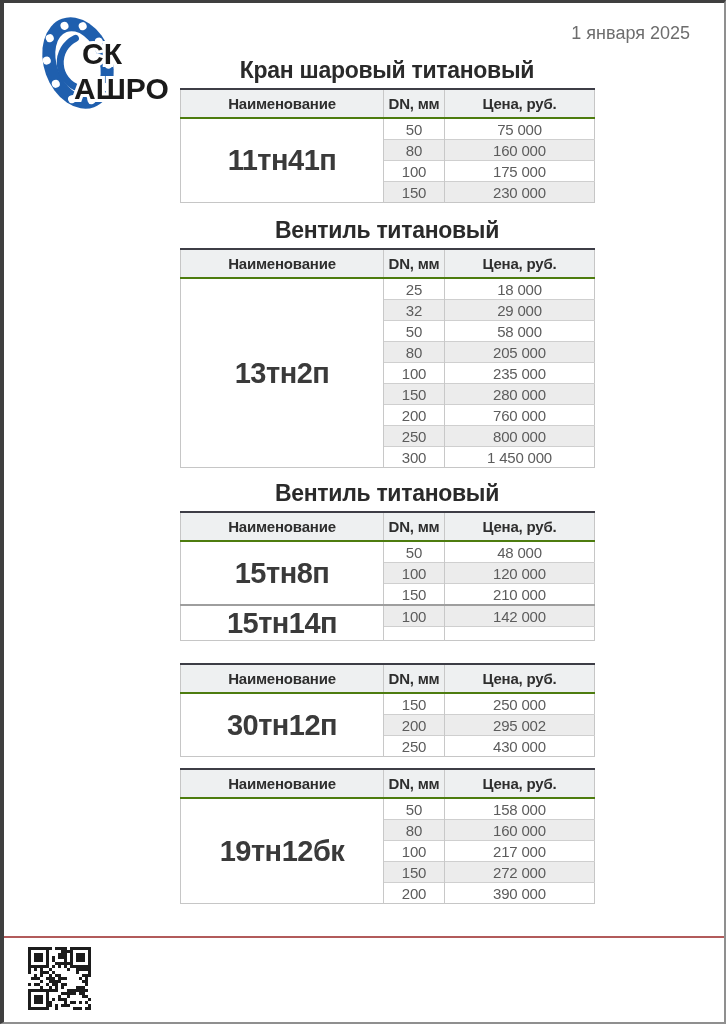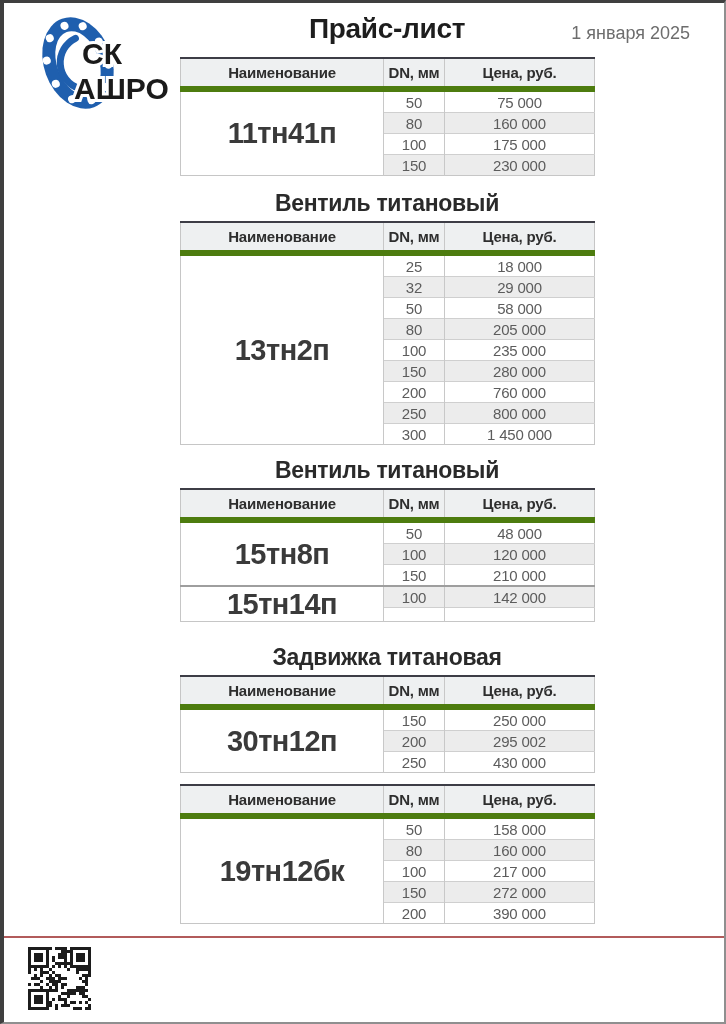--- a/index.html
+++ b/index.html
@@ -27,21 +27,21 @@
   }
   .s1 { margin-top:54px; } .s2 { margin-top:14px; } .s3 { margin-top:12px; }
   .s4 { margin-top:22px; } .s5 { margin-top:11px; }
   table.ptable {
     width:100%; border-collapse:collapse; table-layout:fixed;
     border:1px solid #c6c6c6; border-top:none;
   }
   col.c-name { width:203px; } col.c-dn { width:61px; } col.c-price { width:150px; }
   .ptable th {
     height:27px; background:#eef0f1; font-size:15px; font-weight:bold; color:#2e2e2e;
-    border-top:2px solid #3d3d46; border-bottom:6px solid #4d7c0f; padding:0;
+    border-top:2px solid #3d3d46; border-bottom:2px solid #4d7c0f; padding:0;
     letter-spacing:-0.2px;
   }
   .ptable th + th, .ptable td.cell { border-left:1px solid #c8c8c8; }
   .ptable td { padding:0; }
   .ptable td.cell {
     height:20px; font-size:15px; color:#5c5c5c; text-align:center;
     border-top:1px solid #cfcfcf; letter-spacing:-0.2px;
   }
   .ptable tbody tr:first-child td { border-top:none; }
   .ptable td.name {
@@ -88,26 +88,26 @@
         <circle cx="30" cy="68" r="4" fill="#ffffff"></circle>
         <circle cx="29.5" cy="43" r="4" fill="#ffffff"></circle>
         <circle cx="40" cy="23" r="4" fill="#ffffff"></circle>
         <path d="M64 32 A 27 27 0 0 0 50 80" stroke="#1f5fae" stroke-width="7" fill="none" stroke-linecap="round"></path>
       </g>
       <text x="62" y="57" font-family="Liberation Sans, sans-serif" font-size="30" font-weight="bold" fill="#1a1a1a" stroke="#ffffff" stroke-width="6" style="paint-order:stroke">СК</text>
       <text x="54" y="92" font-family="Liberation Sans, sans-serif" font-size="30" font-weight="bold" fill="#1a1a1a" stroke="#ffffff" stroke-width="6" style="paint-order:stroke">АШРО</text>
     </svg>
   </div>
 
-  <div class="page-title">Прайс-лист</div>
   <div class="page-date">1 января 2025</div>
 
   <div class="content">
 
     <div class="section s1">
+      <h2 class="section-title">Кран шаровый титановый</h2>
       <table class="ptable">
         <colgroup>
             <col class="c-name">
             <col class="c-dn">
             <col class="c-price">
           </colgroup>
         <thead>
           <tr>
             <th>Наименование</th>
             <th>DN, мм</th>
@@ -229,21 +229,20 @@
           </tr>
           <tr class="spacer">
             <td class="cell"></td>
             <td class="cell"></td>
           </tr>
         </tbody>
       </table>
     </div>
 
     <div class="section s4">
-      <h2 class="section-title">Задвижка титановая</h2>
       <table class="ptable">
         <colgroup>
             <col class="c-name">
             <col class="c-dn">
             <col class="c-price">
           </colgroup>
         <thead>
           <tr>
             <th>Наименование</th>
             <th>DN, мм</th>

